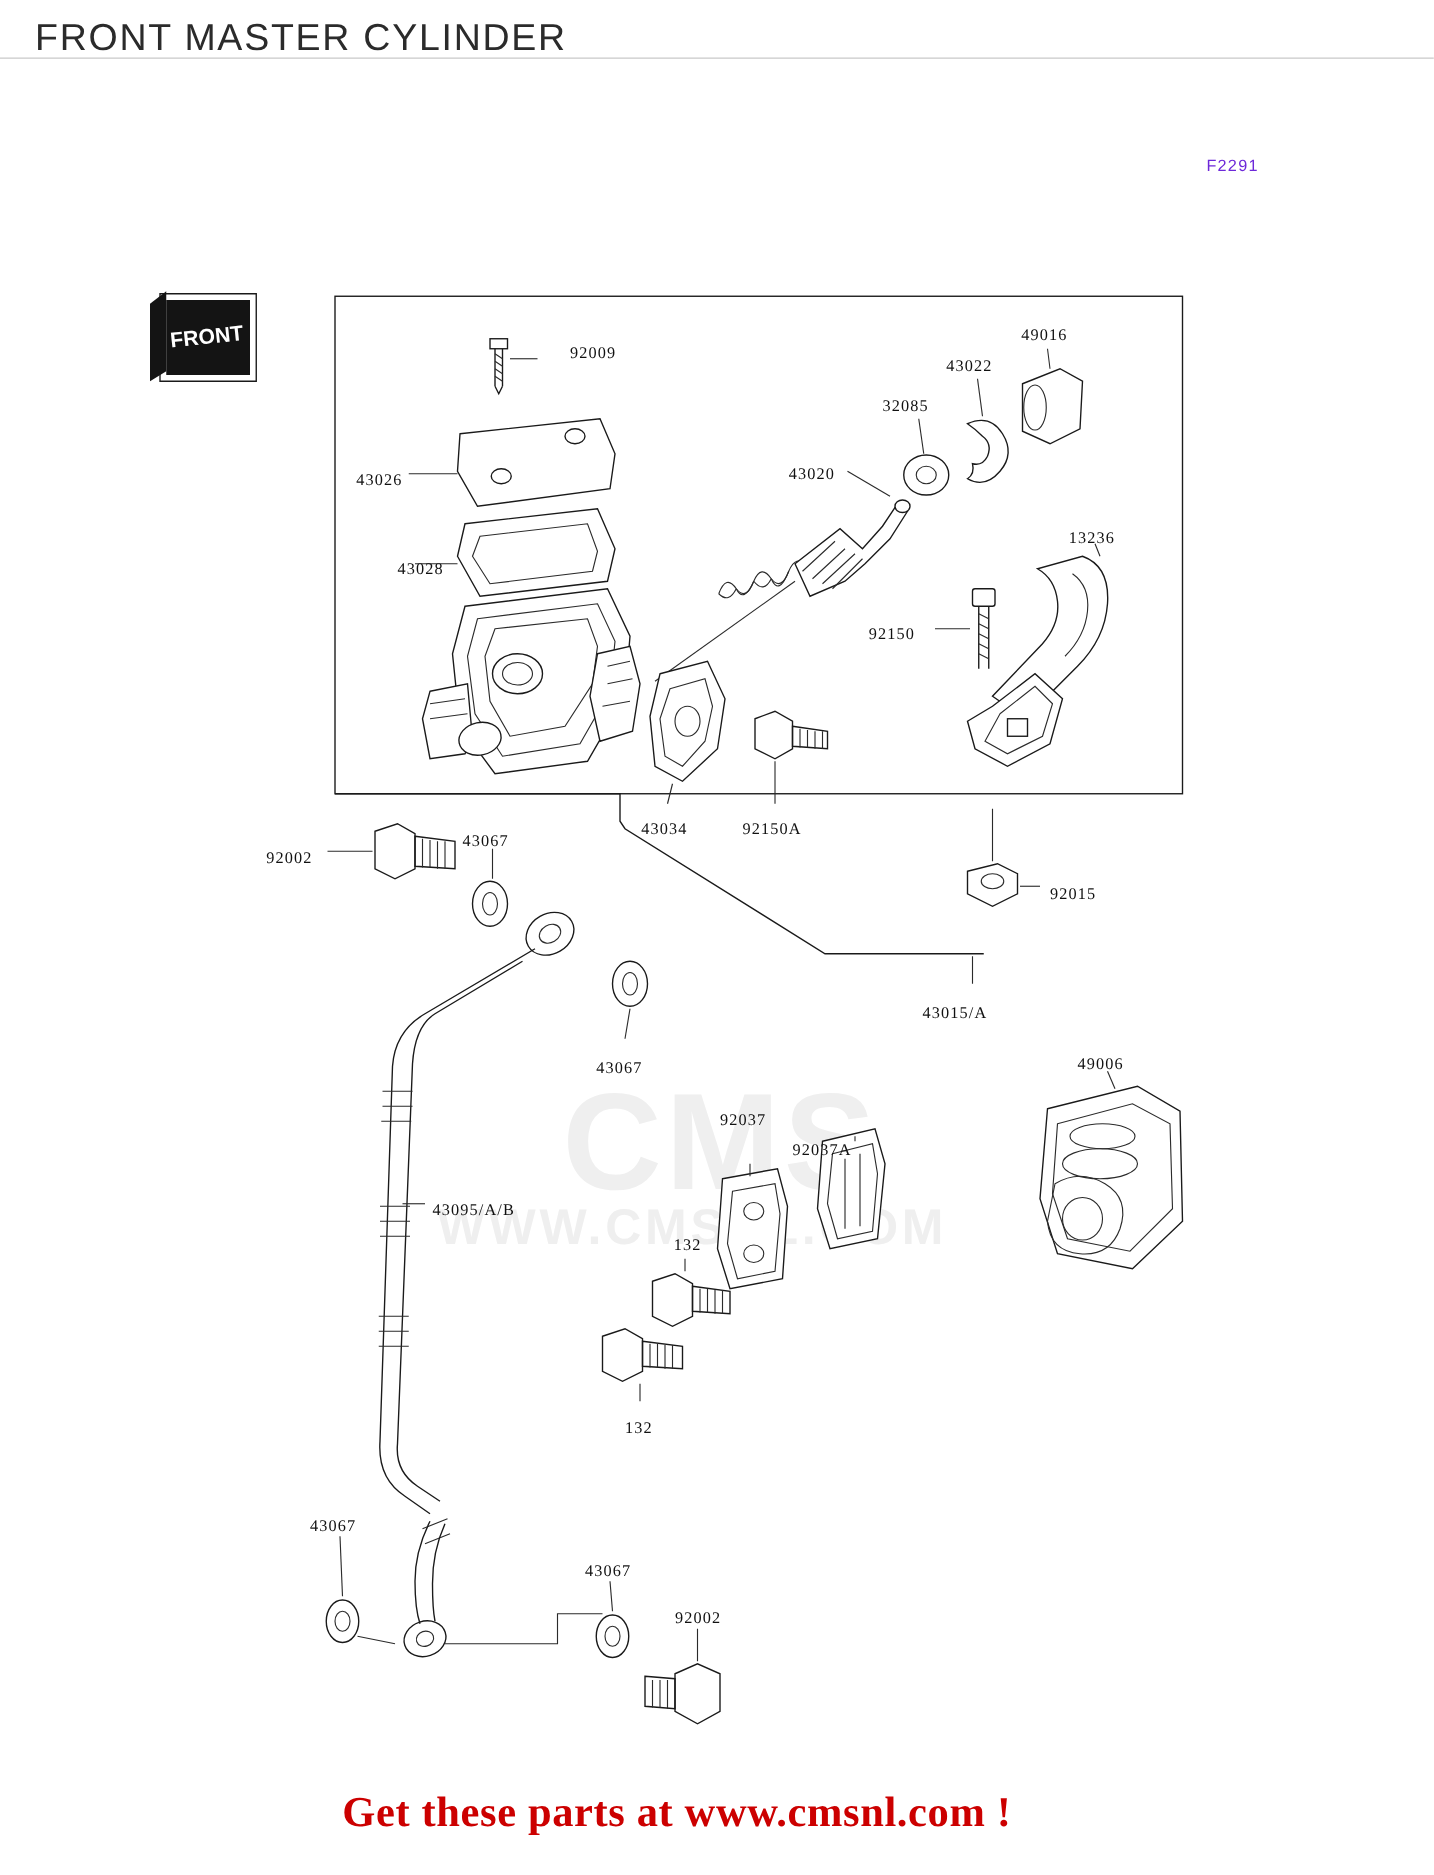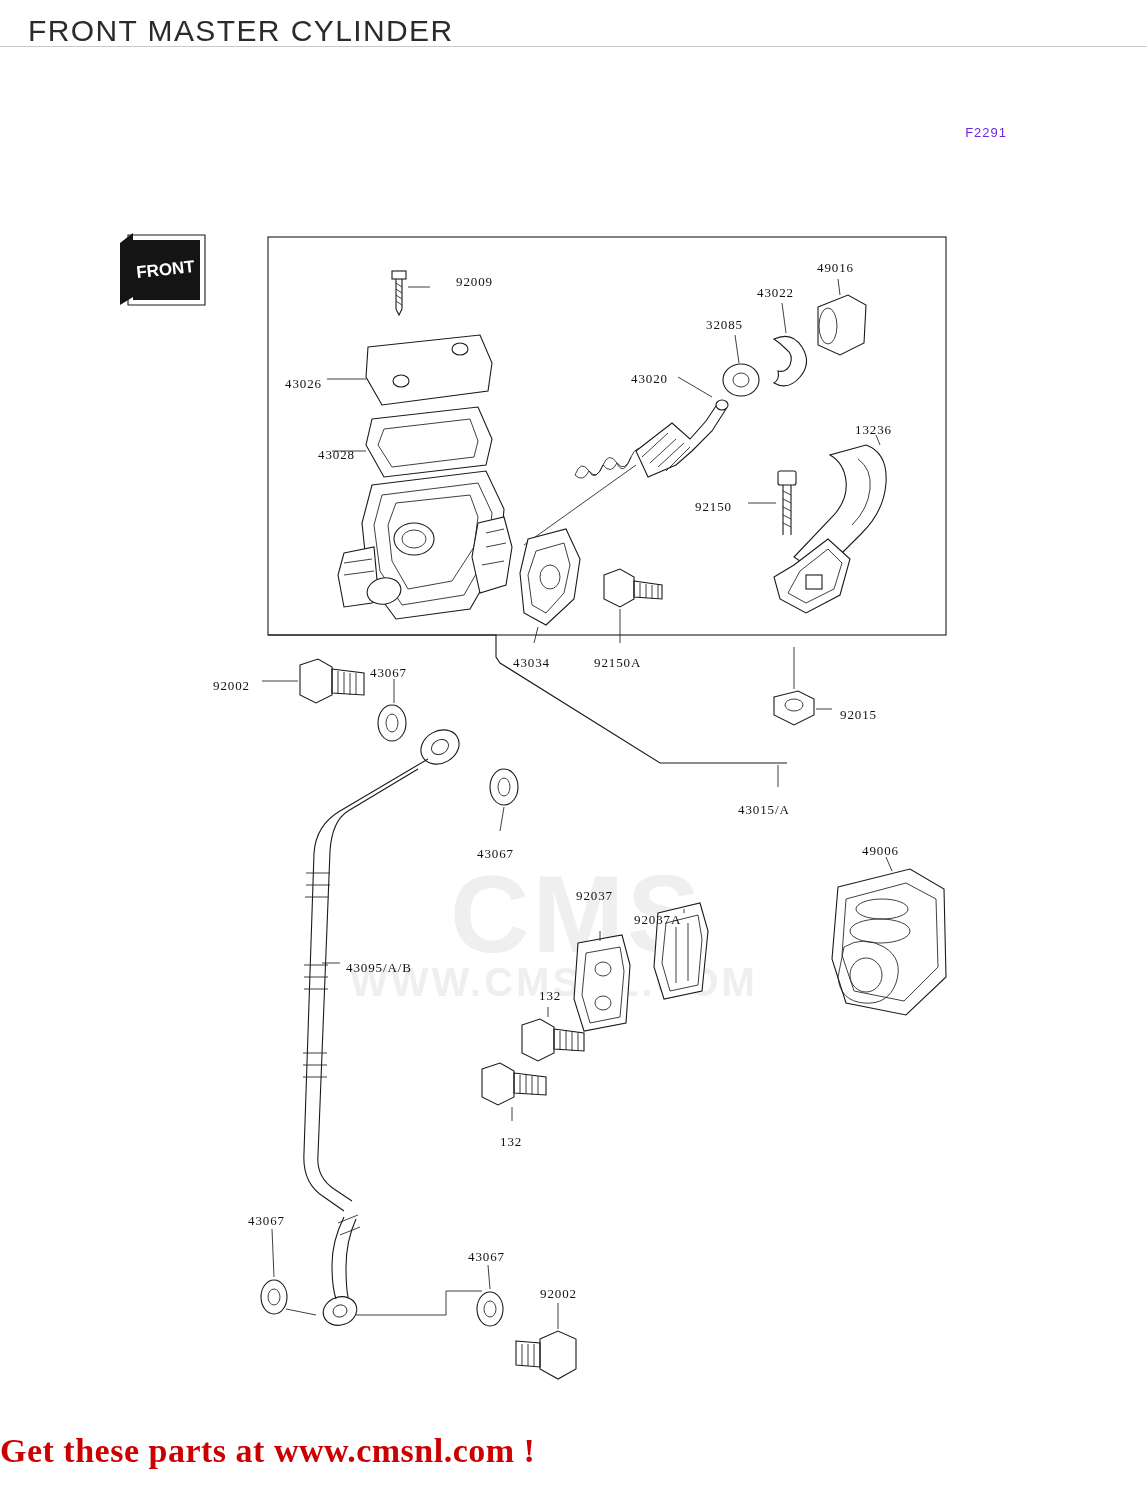--- a/index.html
+++ b/index.html
@@ -54,21 +54,21 @@
     letter-spacing: 0.9px;
     color: #111;
     white-space: nowrap;
     font-family: Liberation Serif, serif;
   }
   #footer {
     position: absolute;
     left: 0;
     top: 1432px;
     width: 1083px;
-    text-align: left;
+    text-align: center;
     font-family: "Liberation Serif", serif;
     font-weight: bold;
     font-size: 34px;
     color: #cc0000;
     letter-spacing: 0.5px;
   }
   #watermark {
     position: absolute;
     left: 330px;
     top: 620px;

